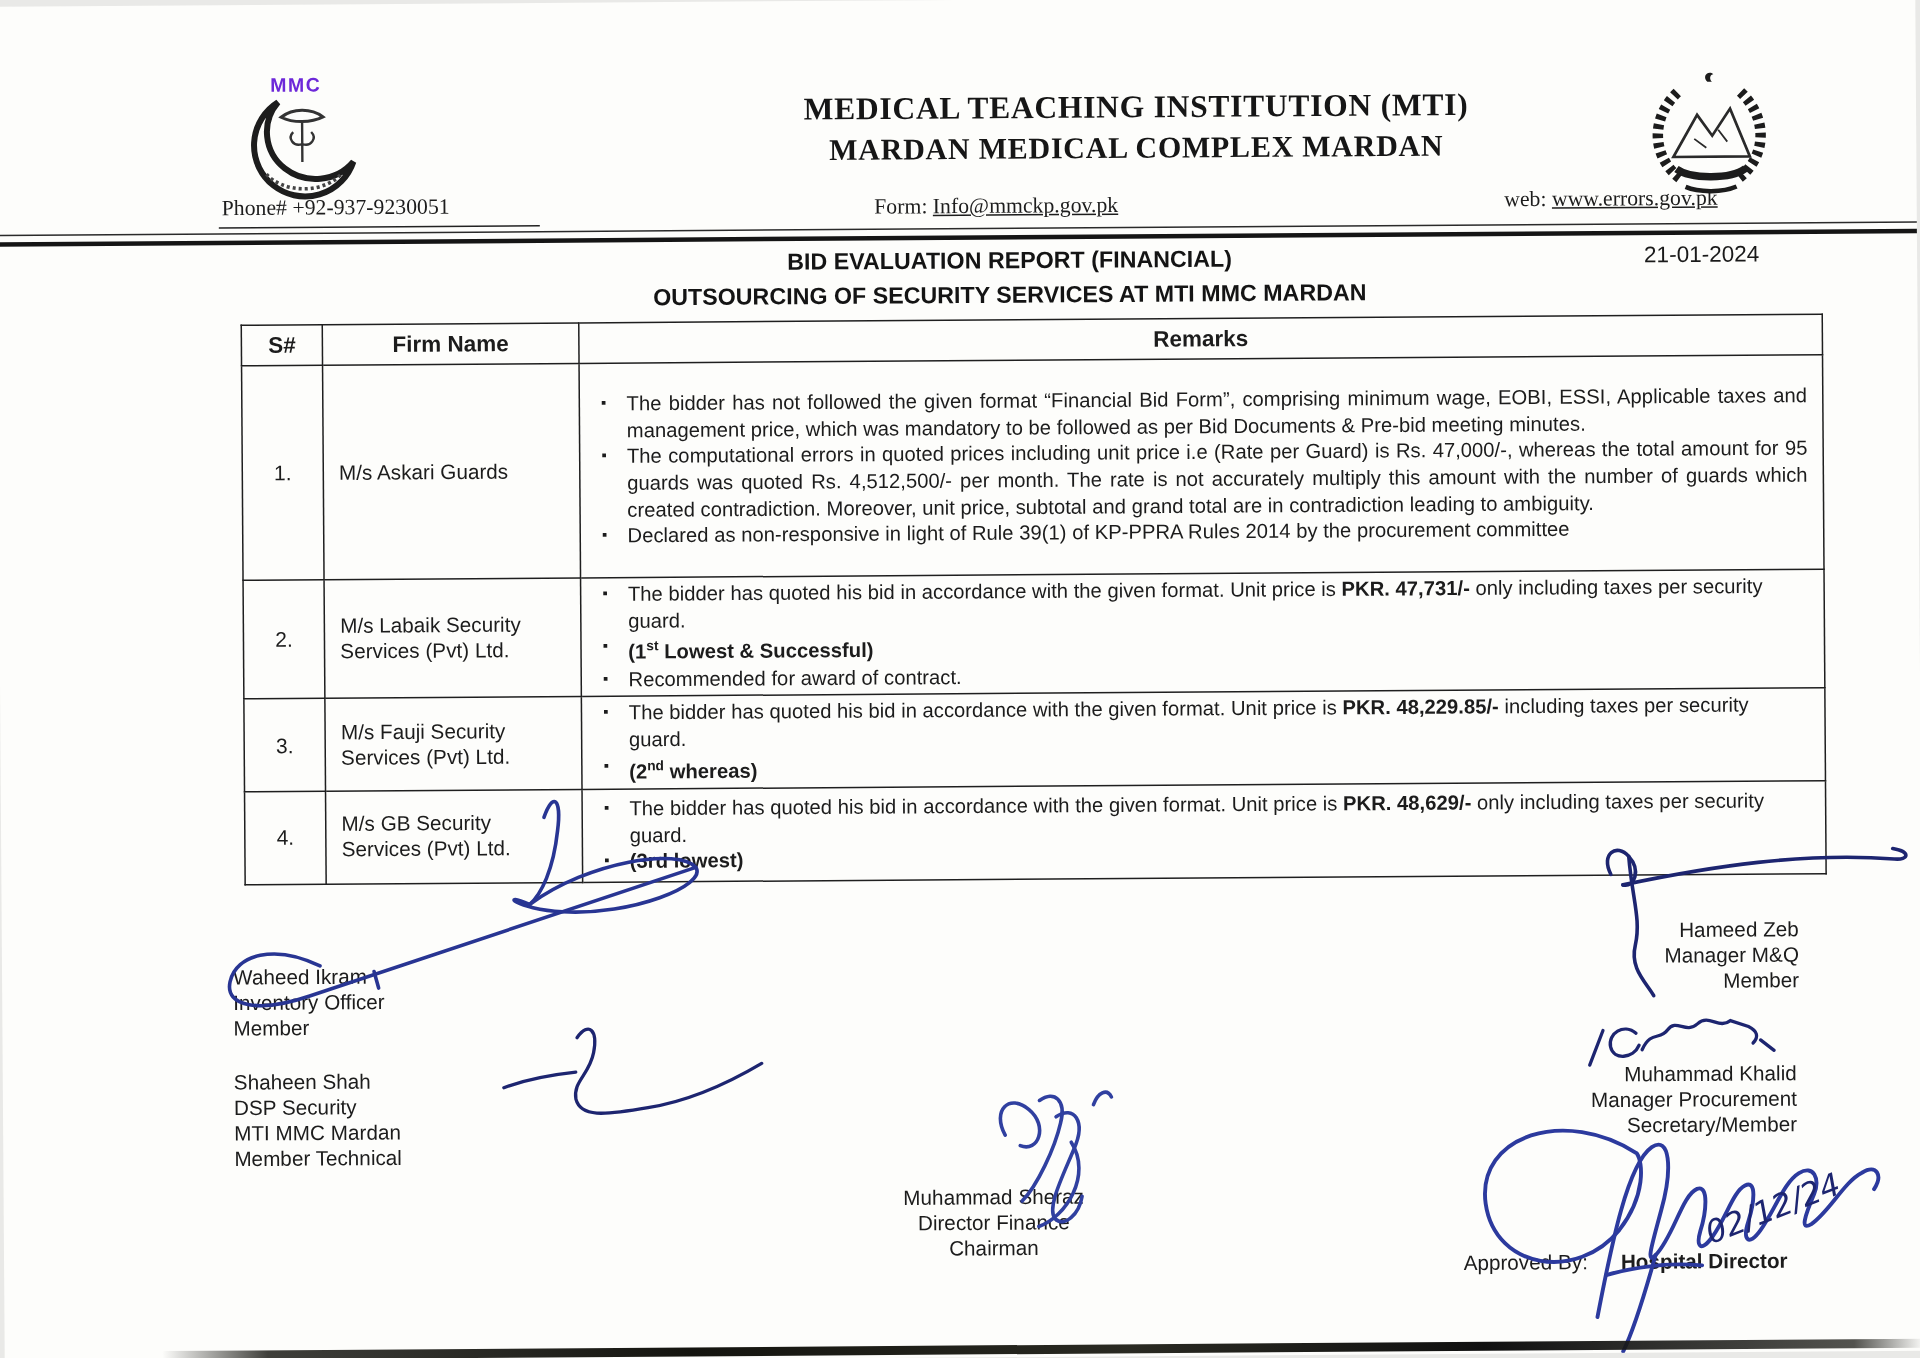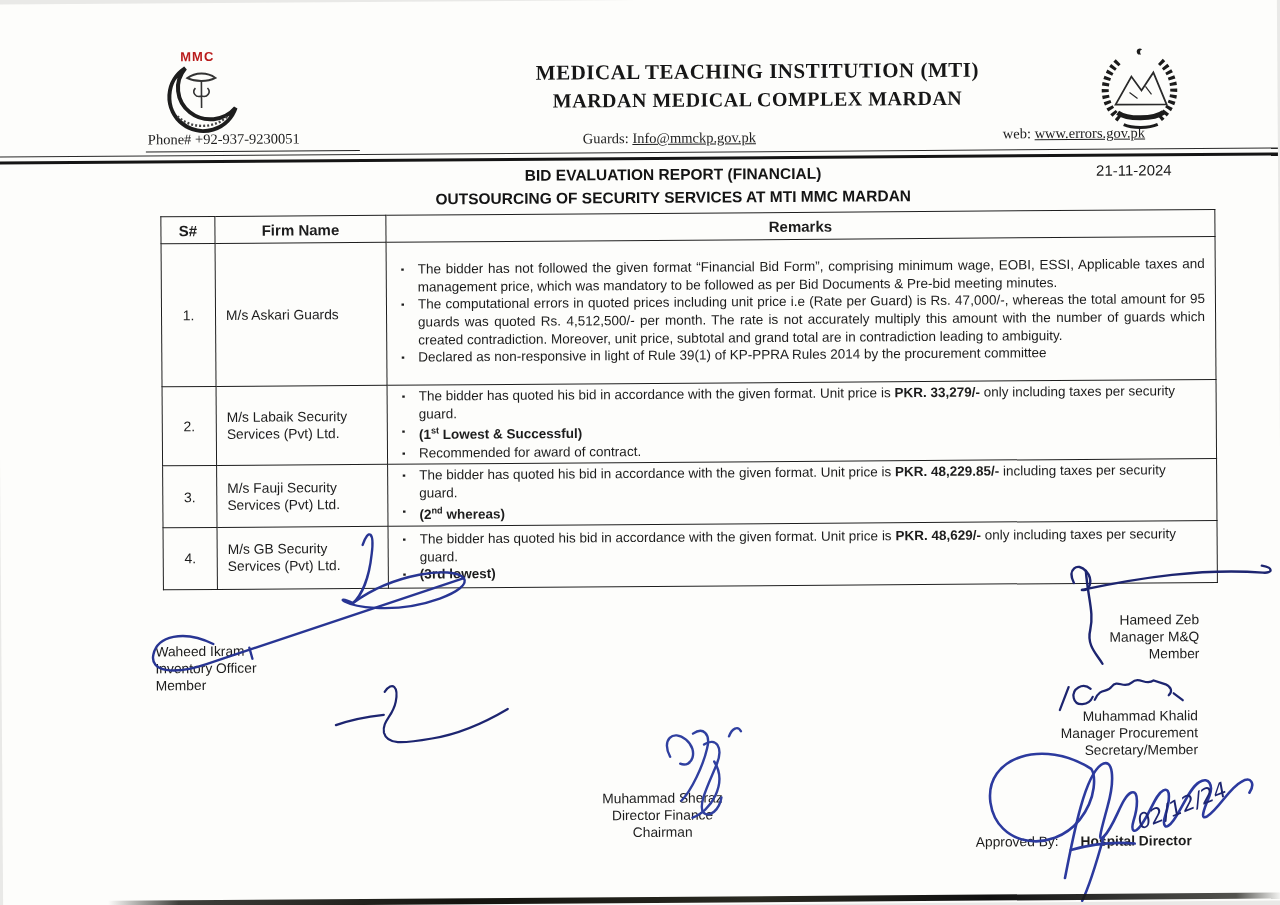--- a/index.html
+++ b/index.html
@@ -1,21 +1,21 @@
 <!DOCTYPE html>
 <html><head>
 <meta charset="utf-8">
 <style>
   html,body{margin:0;padding:0;background:#e9e9e7;}
   body{width:1280px;height:905px;overflow:hidden;font-family:"Liberation Sans",sans-serif;color:#1b1b1b;}
   .sheet{position:absolute;inset:0;background:#fdfdfb;transform:rotate(-0.4deg);transform-origin:50% 50%;}
 
   
   .logo-left{position:absolute;left:148px;top:46px;width:104px;height:92px;text-align:center;}
-  .logo-left .mmc{font-weight:bold;font-size:13px;letter-spacing:1px;color:#b91c1c;}
+  .logo-left .mmc{font-weight:bold;font-size:13px;letter-spacing:1px;color:#6d28d9;}
   .org-name{position:absolute;left:400px;top:60px;width:720px;text-align:center;
             font-family:"Liberation Serif",serif;font-weight:bold;color:#161616;}
   .org-name .l1{font-size:21px;letter-spacing:0.5px;}
   .org-name .l2{font-size:20px;letter-spacing:0.5px;margin-top:4px;}
   .emblem-right{position:absolute;left:1092px;top:50px;width:100px;height:88px;}
   .contact-row{position:absolute;left:0;top:128px;width:1280px;height:22px;
                font-family:"Liberation Serif",serif;font-size:14.5px;color:#1d1d1d;}
   .contact-phone{position:absolute;left:148px;top:0;border-bottom:1.5px solid #222;padding:0 60px 3px 2px;}
   .contact-email{position:absolute;left:585px;top:2px;}
   .contact-web{position:absolute;left:1005px;top:0;}
@@ -90,27 +90,27 @@
     <path d="M 70 72 C 88 58 90 32 70 14" fill="none" stroke="#1c1c1c" stroke-width="7" stroke-dasharray="3.2 3"></path>
     <path d="M 49 8 C 45 4 50 0 53 3 C 51 3 50 6 52 8 Z" fill="#1c1c1c"></path>
     <path d="M 26 58 L 42 30 L 52 44 L 64 26 L 77 58 Z" fill="none" stroke="#2a2a2a" stroke-width="1.8"></path>
     <path d="M 40 46 L 48 52 M 56 40 L 62 48" stroke="#2a2a2a" stroke-width="1.2"></path>
     <path d="M 28 66 A 26 10 0 0 0 74 66" fill="none" stroke="#1c1c1c" stroke-width="5"></path>
     <path d="M 34 78 A 22 8 0 0 0 68 78" fill="none" stroke="#1c1c1c" stroke-width="3"></path>
   </svg>
 
   <div class="contact-row">
     <span class="contact-phone">Phone# +92-937-9230051</span>
-    <span class="contact-email"><span>Guards: </span><span class="u">Info@mmckp.gov.pk</span></span>
+    <span class="contact-email"><span>Form: </span><span class="u">Info@mmckp.gov.pk</span></span>
     <span class="contact-web"><span>web: </span><span class="u">www.errors.gov.pk</span></span>
   </div>
   <div class="head-rule"></div>
 
   <div class="report-title1">BID EVALUATION REPORT (FINANCIAL)</div>
-  <div class="report-date">21-11-2024</div>
+  <div class="report-date">21-01-2024</div>
   <div class="report-title2">OUTSOURCING OF SECURITY SERVICES AT MTI MMC MARDAN</div>
 
   <table class="bid">
     <thead>
       <tr>
         <th style="width:45px">S#</th>
         <th style="width:162px">Firm Name</th>
         <th style="width:820px">Remarks</th>
       </tr>
     </thead>
@@ -124,21 +124,21 @@
               <li class="justify"><span>The computational errors in quoted prices including unit price i.e (Rate per Guard) is Rs. 47,000/-, whereas the total amount for 95 guards was quoted Rs. 4,512,500/- per month. The rate is not accurately multiply this amount with the number of guards which created contradiction. Moreover, unit price, subtotal and grand total are in contradiction leading to ambiguity.</span></li>
               <li><span>Declared as non-responsive in light of Rule 39(1) of KP-PPRA Rules 2014 by the procurement committee</span></li>
             </ul>
           </td>
         </tr>
         <tr>
           <td class="serial">2.</td>
           <td class="firm">M/s Labaik Security Services (Pvt) Ltd.</td>
           <td class="remarks">
             <ul>
-              <li><span>The bidder has quoted his bid in accordance with the given format. Unit price is </span><span class="b">PKR. 33,279/-</span><span> only including taxes per security guard.</span></li>
+              <li><span>The bidder has quoted his bid in accordance with the given format. Unit price is </span><span class="b">PKR. 47,731/-</span><span> only including taxes per security guard.</span></li>
               <li><span class="b">(1</span><sup class="b">st</sup><span class="b"> Lowest &amp; Successful)</span></li>
               <li><span>Recommended for award of contract.</span></li>
             </ul>
           </td>
         </tr>
         <tr>
           <td class="serial">3.</td>
           <td class="firm">M/s Fauji Security Services (Pvt) Ltd.</td>
           <td class="remarks">
             <ul>
@@ -159,20 +159,26 @@
         </tr>
       </tbody>
   </table>
 
   <div class="sig-block sb-waheed">
     <div>Waheed Ikram</div>
     <div>Inventory Officer</div>
     <div>Member</div>
   </div>
 
+  <div class="sig-block sb-shaheen">
+    <div>Shaheen Shah</div>
+    <div>DSP Security</div>
+    <div>MTI MMC Mardan</div>
+    <div>Member Technical</div>
+  </div>
 
   <div class="sig-block sb-sheraz">
     <div>Muhammad Sheraz</div>
     <div>Director Finance</div>
     <div>Chairman</div>
   </div>
 
   <div class="sig-block sb-hameed">
     <div>Hameed Zeb</div>
     <div>Manager M&amp;Q</div>

